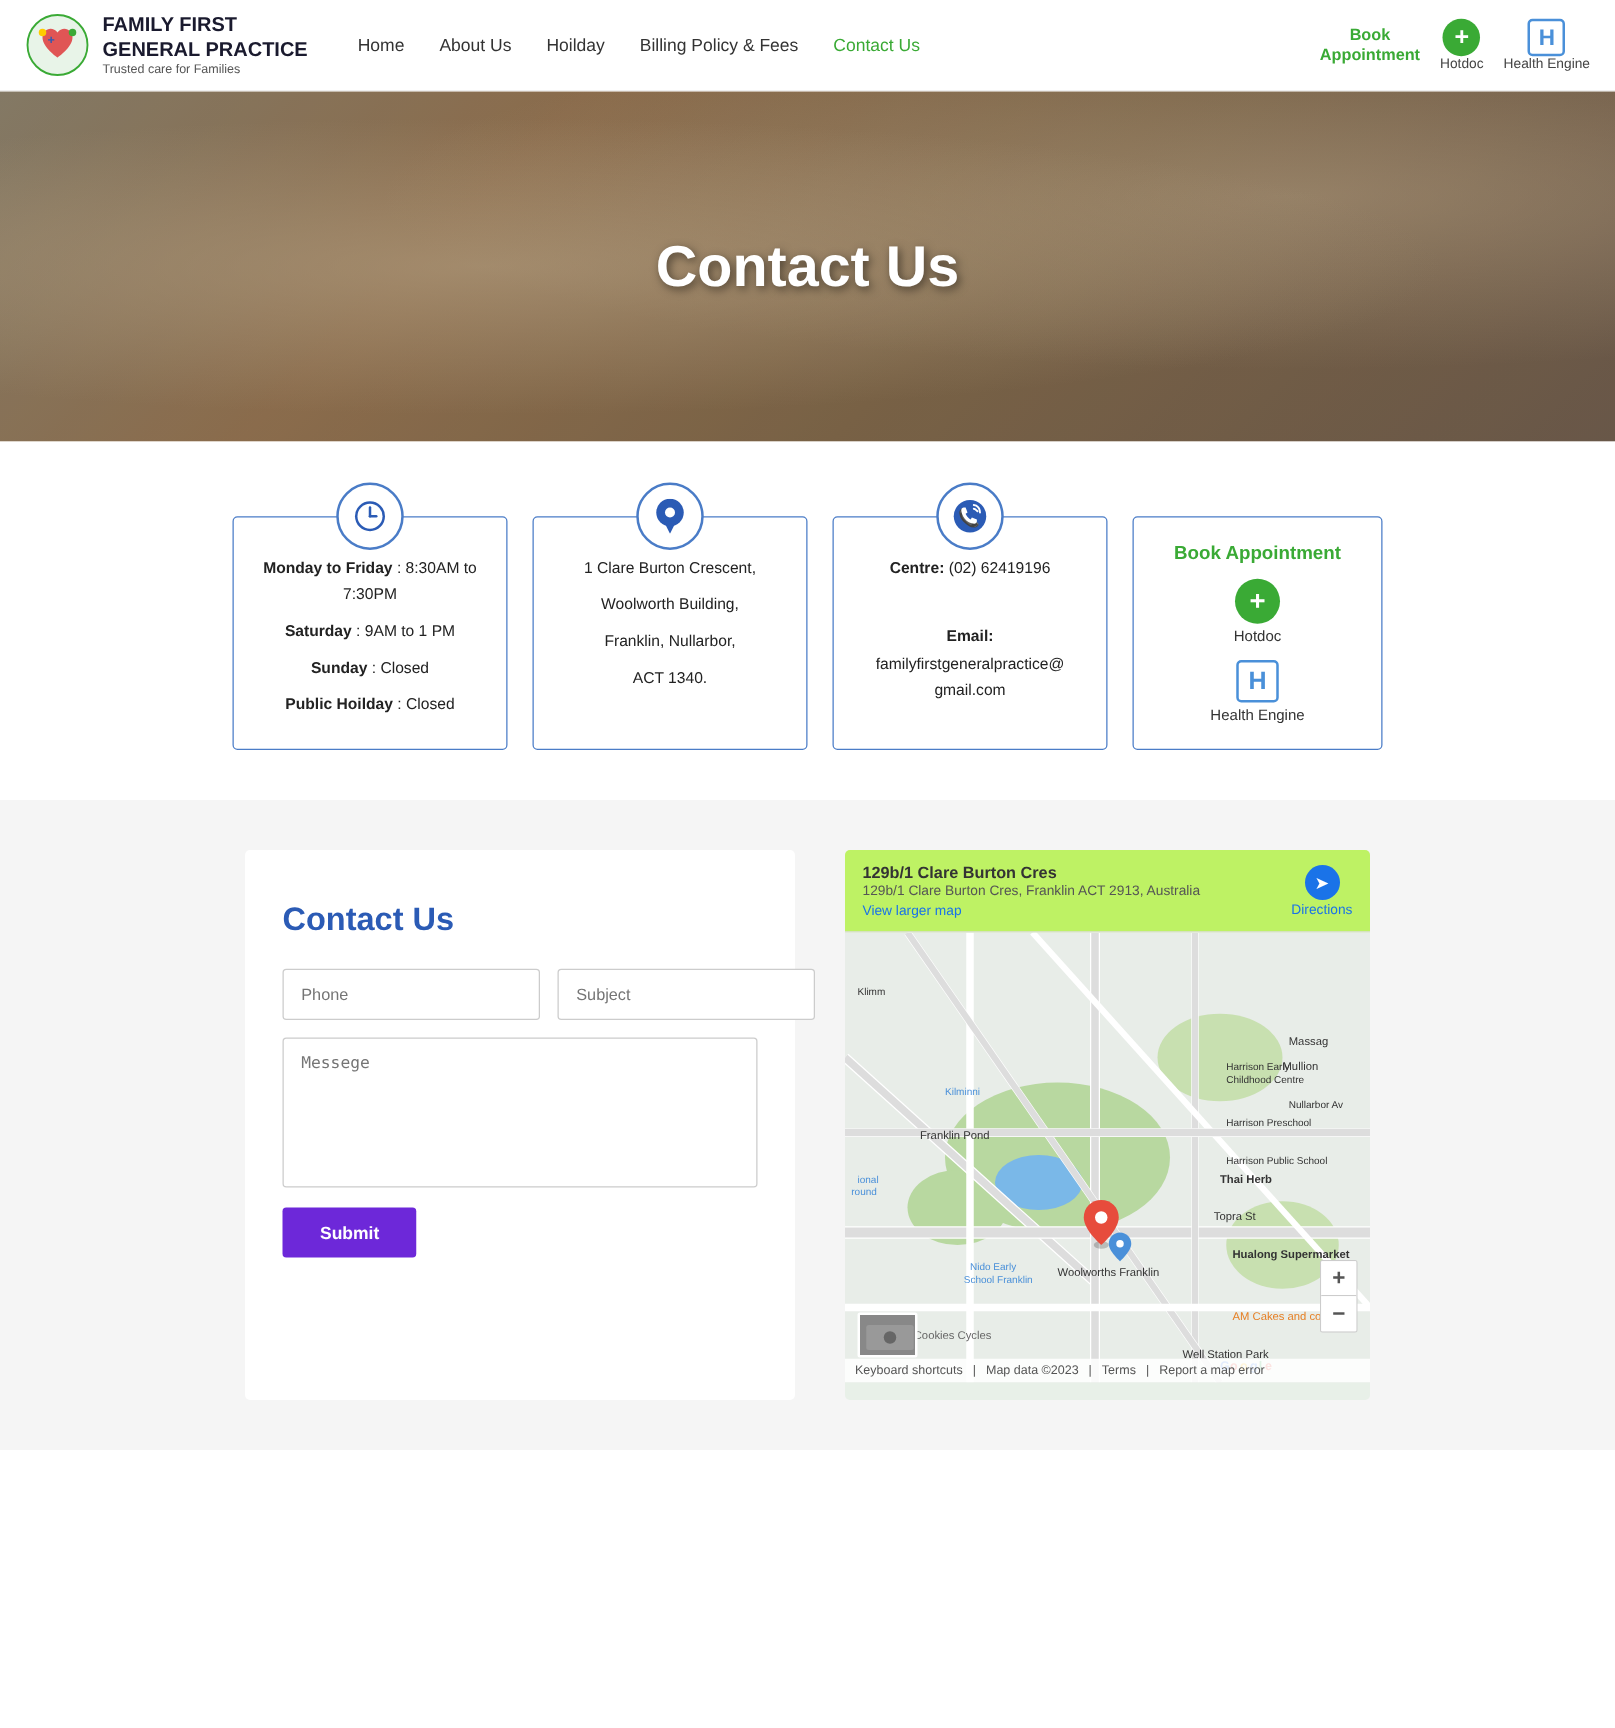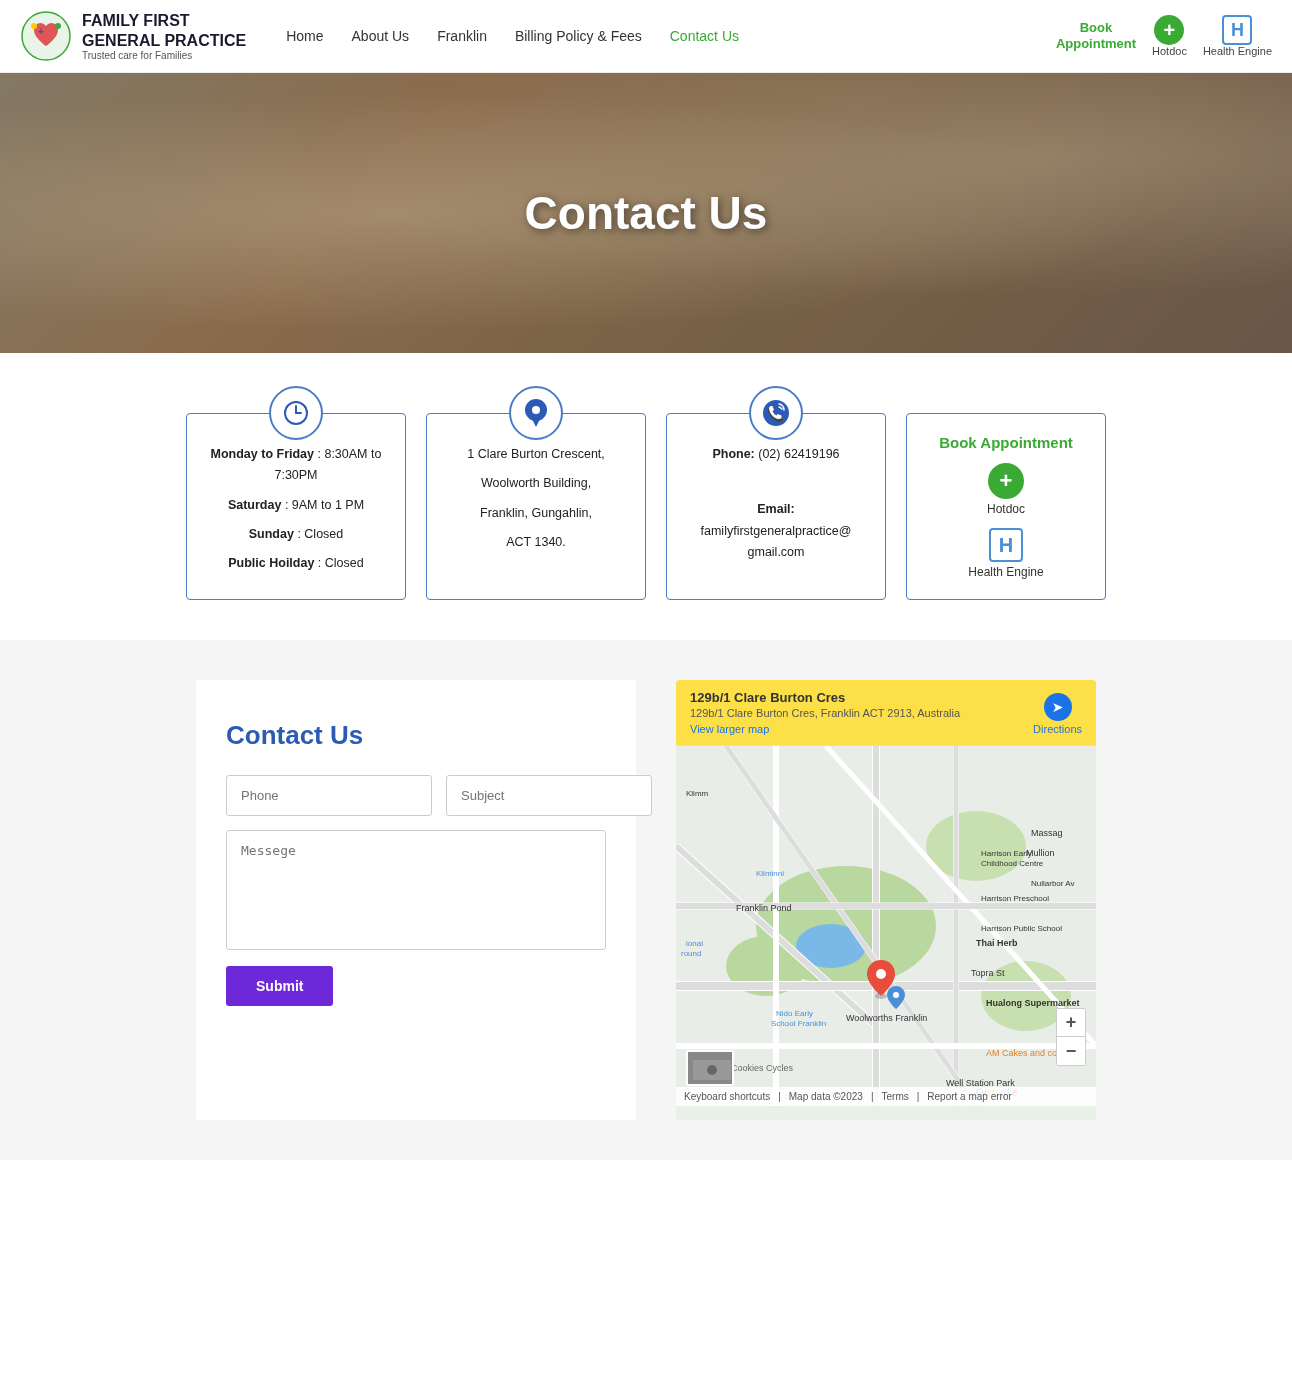--- a/index.html
+++ b/index.html
@@ -242,24 +242,24 @@
     
     .map-side {
       width: 420px;
       border-radius: 4px;
       overflow: hidden;
       background: #e8f0e8;
       position: relative;
       min-height: 440px;
     }
     .map-info-bar {
-      background: #fde047;
+      background: #bef264;
       padding: 10px 14px;
       display: flex;
-      align-items: flex-end;
+      align-items: center;
       justify-content: space-between;
       gap: 10px;
       border-bottom: 1px solid #ddd;
     }
     .map-address-title { font-size: 13px; font-weight: 600; color: #333; }
     .map-address-sub { font-size: 11px; color: #555; margin-top: 2px; }
     .map-view-larger { font-size: 11px; color: #1a73e8; cursor: pointer; margin-top: 4px; }
     .directions-btn {
       display: flex;
       flex-direction: column;
@@ -335,21 +335,21 @@
     <div class="logo-text-block">
       <span class="logo-title">FAMILY FIRST</span>
       <span class="logo-title">GENERAL PRACTICE</span>
       <span class="logo-subtitle">Trusted care for Families</span>
     </div>
   </div>
 
   <nav>
     <a href="#">Home</a>
     <a href="#">About Us</a>
-    <a href="#">Franklin</a>
+    <a href="#">Hoilday</a>
     <a href="#">Billing Policy &amp; Fees</a>
     <a href="#" class="active">Contact Us</a>
   </nav>
 
   <div class="header-actions">
     <div class="book-btn">Book<br>Appointment</div>
     <div class="hotdoc-icon">
       <div class="hotdoc-cross">+</div>
       <span>Hotdoc</span>
     </div>
@@ -385,35 +385,35 @@
   <div class="info-card">
     <div class="info-card-icon">
       <svg width="28" height="28" viewBox="0 0 28 28">
         <circle cx="14" cy="11" r="11" fill="#2b5bb5"></circle>
         <circle cx="14" cy="11" r="4" fill="#fff"></circle>
         <polygon points="14,28 9,18 19,18" fill="#2b5bb5"></polygon>
       </svg>
     </div>
     <p>1 Clare Burton Crescent,</p>
     <p>Woolworth Building,</p>
-    <p>Franklin, Gungahlin,</p>
+    <p>Franklin, Nullarbor,</p>
     <p>ACT 1340.</p>
   </div>
 
   <div class="info-card">
     <div class="info-card-icon">
       <svg width="28" height="28" viewBox="0 0 28 28">
         <circle cx="14" cy="14" r="13" fill="#2b5bb5"></circle>
         <text x="5" y="20" font-size="14" fill="#fff">📞</text>
         <path d="M7 9 C7 8 8 7 9 7 L10.5 7 L12 11 L10.5 12 C11 13.5 13 16 14.5 16.5 L15.5 15 L19.5 16.5 L19.5 18 C19.5 19 18.5 20 17.5 20 C11 20 7 13 7 9Z" fill="#fff" stroke="none"></path>
         <path d="M17 8 C18 8 19 9 20 10" stroke="#fff" stroke-width="1.5" fill="none" stroke-linecap="round"></path>
         <path d="M17 5 C20 5 22 8 22 11" stroke="#fff" stroke-width="1.5" fill="none" stroke-linecap="round"></path>
       </svg>
     </div>
-    <p><strong>Phone:</strong> (02) 62419196</p>
+    <p><strong>Centre:</strong> (02) 62419196</p>
     <br>
     <p><strong>Email:</strong><br>familyfirstgeneralpractice@<br>gmail.com</p>
   </div>
 
   <div class="book-card">
     <div class="book-card-title">Book Appointment</div>
     <div class="book-hotdoc">
       <div class="book-hotdoc-cross">+</div>
       <span class="book-hotdoc-label">Hotdoc</span>
     </div>

